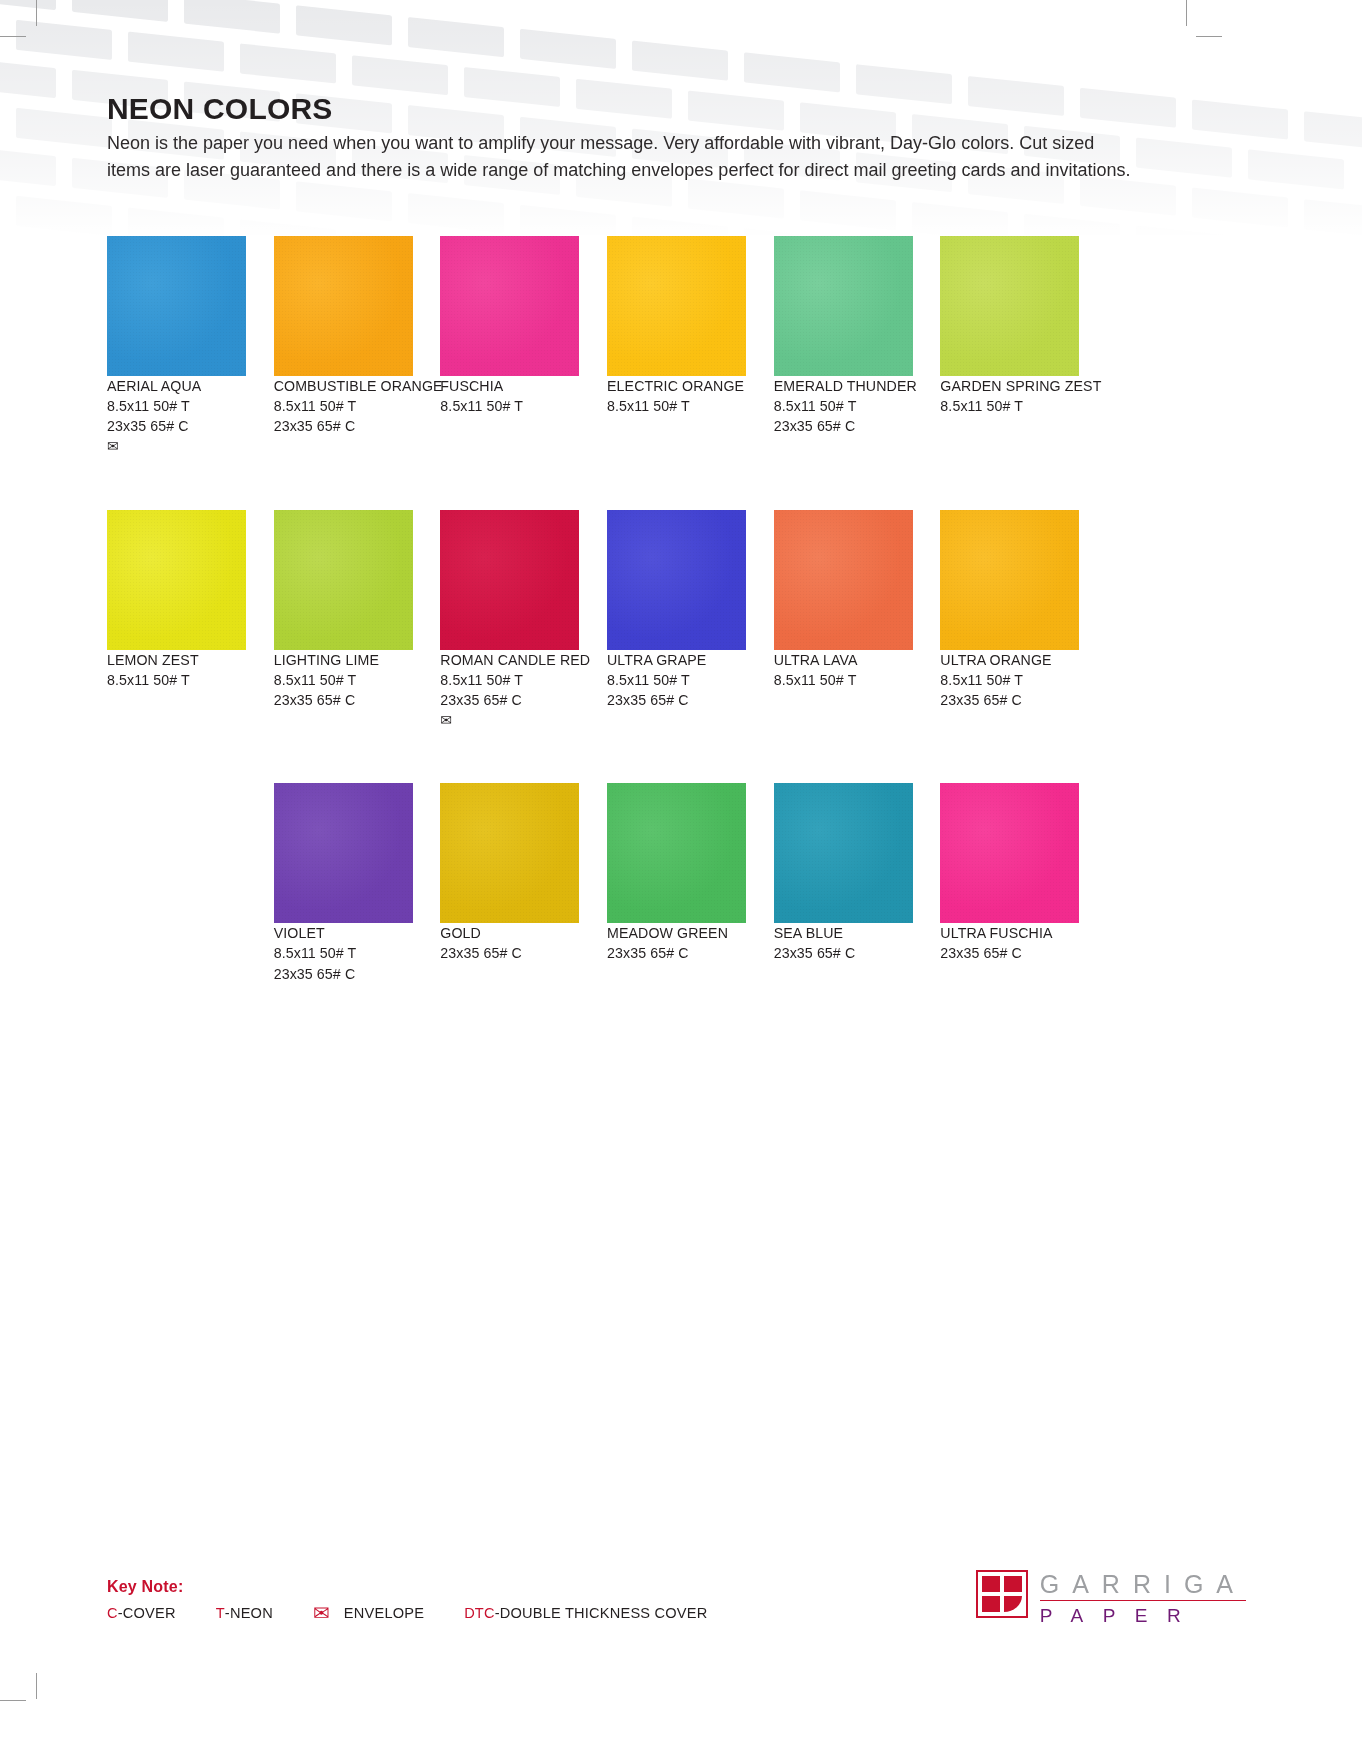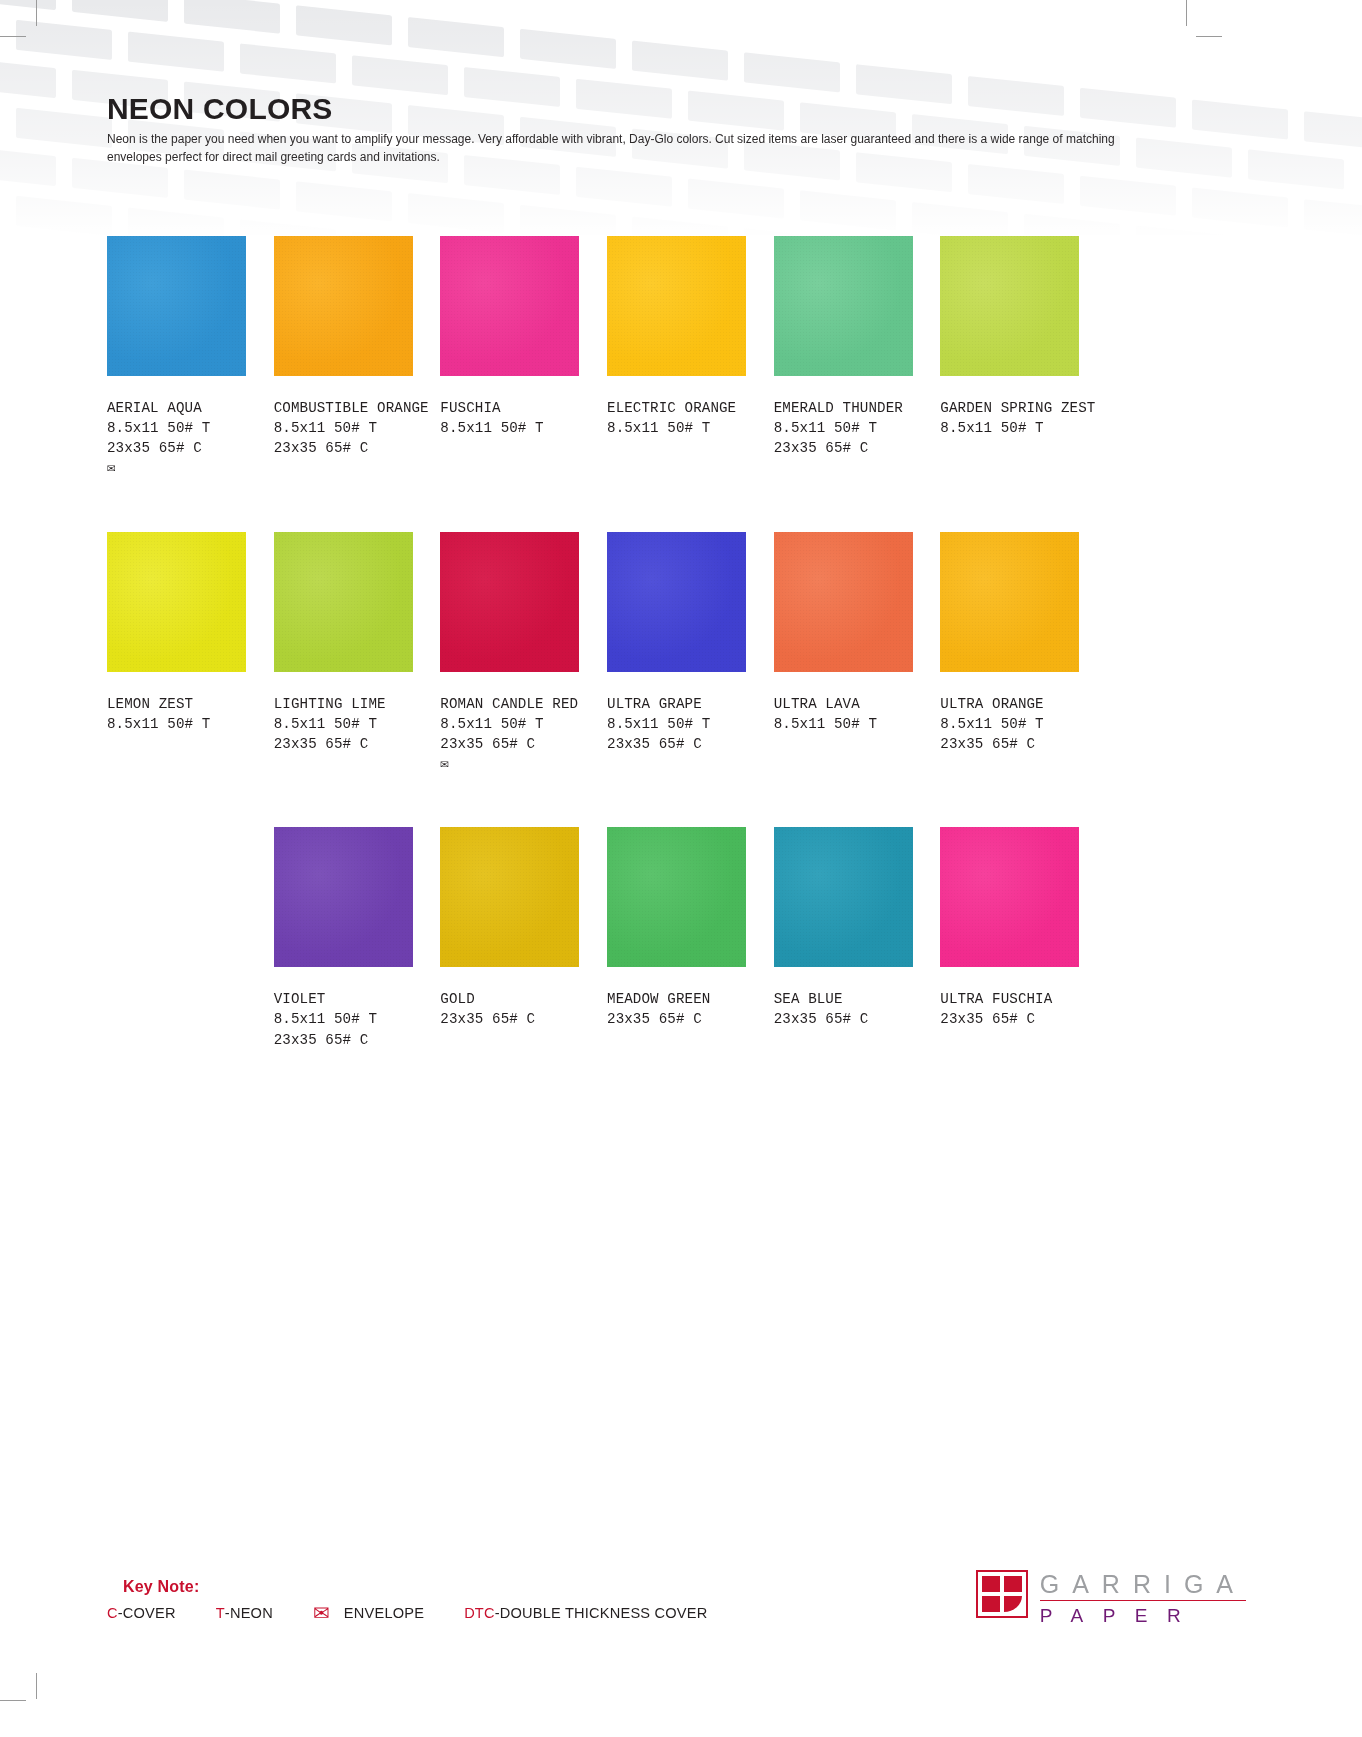--- a/index.html
+++ b/index.html
@@ -35,21 +35,21 @@
   }
 
   
   .header { position: absolute; left: 107px; top: 92px; width: 1030px; }
   .title {
     font-size: 30px; font-weight: bold; letter-spacing: .2px;
     color: #231f20; line-height: 1.1;
   }
   .intro {
     margin-top: 5px;
-    font-size: 12px; line-height: 1.52; color: #2d2a2b;
+    font-size: 18px; line-height: 1.52; color: #2d2a2b;
     max-width: 1025px;
   }
 
   
   .grid {
     position: absolute; left: 107px; top: 236px;
     width: 1000px;
   }
   .row { display: flex; }
   .row.r1 { margin-bottom: 0; }
@@ -67,26 +67,24 @@
   }
   .swatch .grain {
     position: absolute; inset: 0;
     opacity: .5;
     mix-blend-mode: multiply;
   }
   .swatch .sheen {
     position: absolute; inset: 0;
   }
   .labels {
-    margin-top: 22px;
     font-size: 14.2px;
     line-height: 1.42;
     color: #231f20;
     letter-spacing: .1px;
-    font-family: Liberation Mono, monospace;
   }
   .labels .nm { white-space: nowrap; }
   .labels .sz { white-space: nowrap; }
   .env-glyph {
     display: inline-block;
     margin-top: 2px;
     font-size: 14px;
     line-height: 1;
     color: #231f20;
   }
@@ -94,21 +92,20 @@
 
   
   .row.r2 { margin-top: 53px; }
   .row.r3 { margin-top: 53px; }
 
   
   .footer { position: absolute; left: 107px; top: 1578px; width: 1150px; }
   .keynote {
     color: #c8102e; font-weight: bold; font-size: 16px;
     letter-spacing: .2px;
-    margin-left: 16px;
   }
   .keyrow {
     margin-top: 7px;
     display: flex; align-items: center;
     font-size: 14.6px; color: #231f20;
     letter-spacing: .2px;
   }
   .keyrow .red { color: #c8102e; }
   .k-item { margin-right: 40px; display: flex; align-items: center; white-space: nowrap; }
   .k-item.env { margin-right: 14px; }

